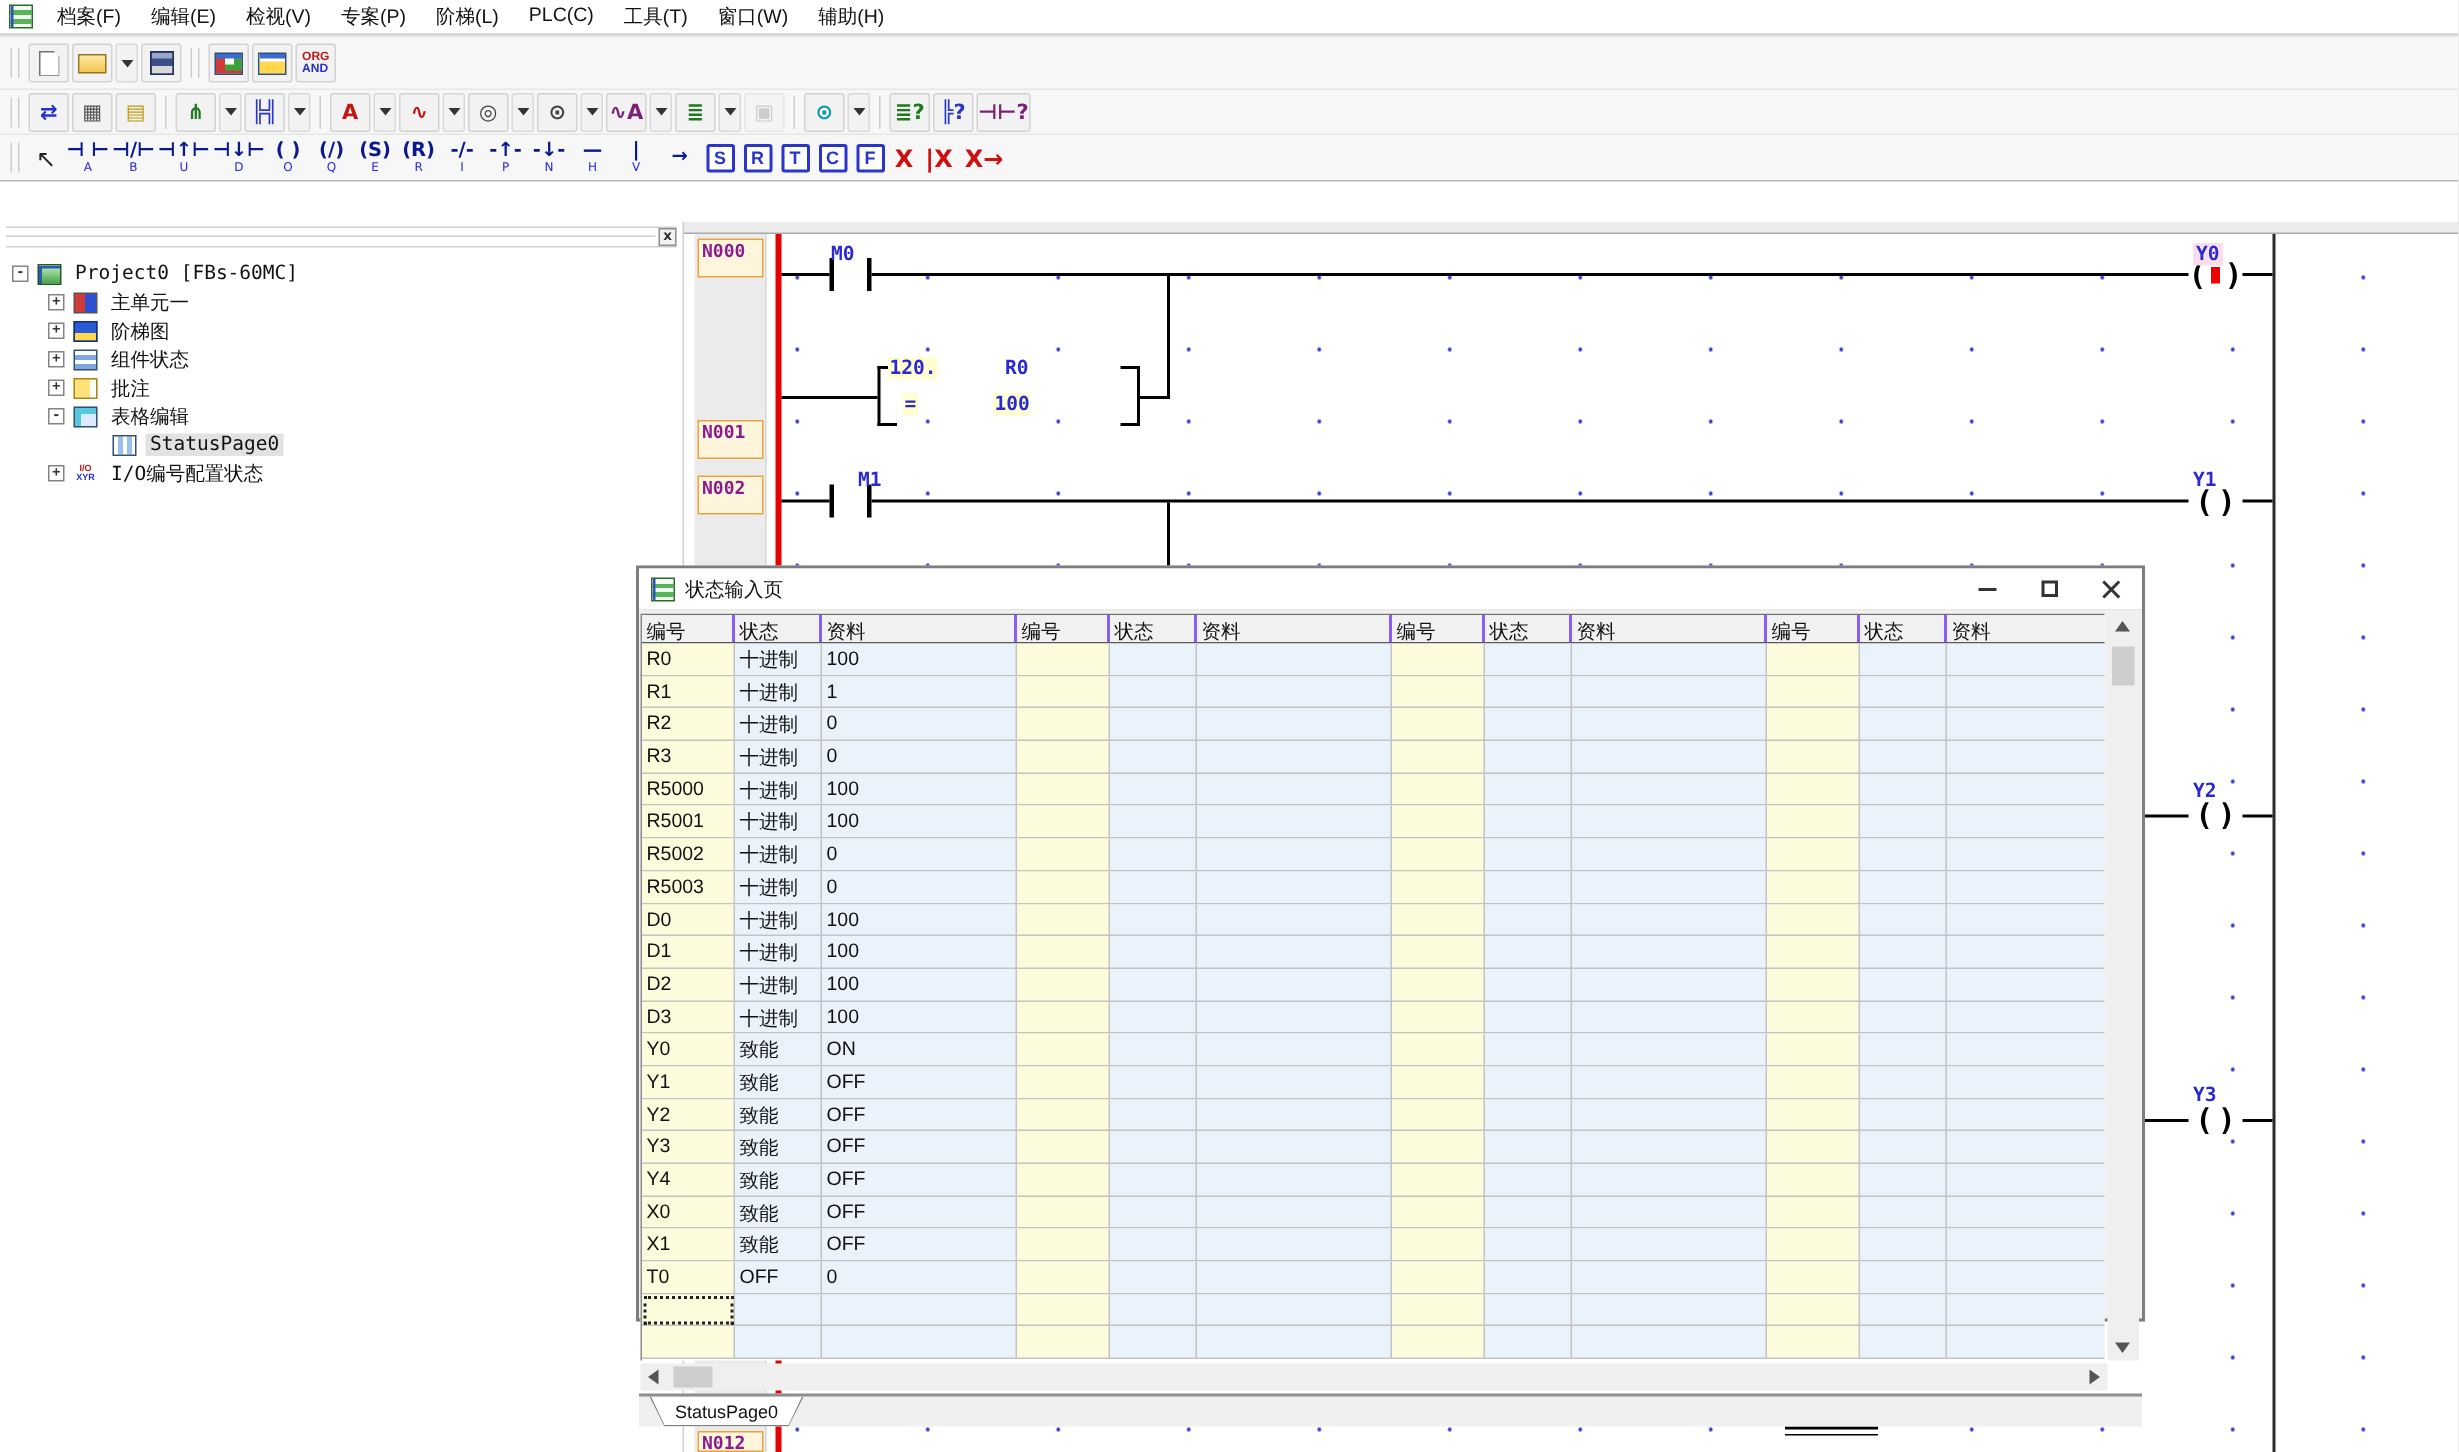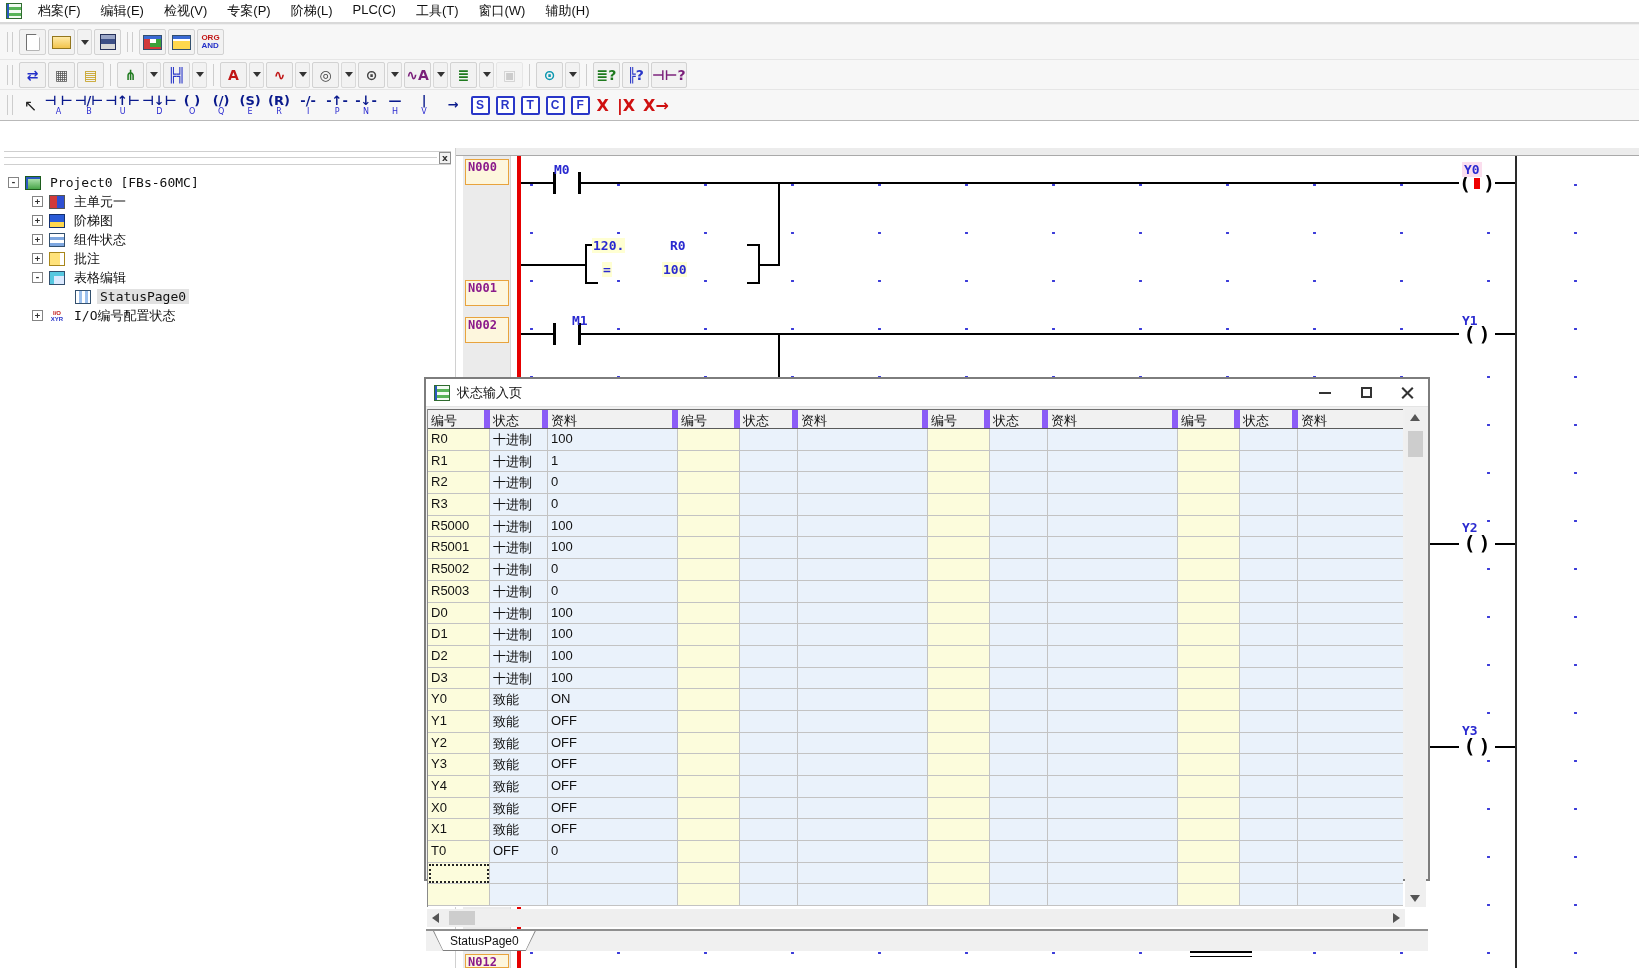--- a/index.html
+++ b/index.html
@@ -115,21 +115,21 @@
 .dlg-title .ttl{flex:1}
 .wbtn{width:34px;height:24px;display:flex;align-items:center;justify-content:center;position:relative}
 .g-min{width:12px;height:2px;background:#333}
 .g-max{width:11px;height:11px;border:2px solid #333}
 .g-close{position:relative;width:13px;height:13px}
 .g-close::before,.g-close::after{content:"";position:absolute;left:-1px;top:5.5px;width:15px;height:2px;background:#333}
 .g-close::before{transform:rotate(45deg)}.g-close::after{transform:rotate(-45deg)}
 
 .grid{position:absolute;left:1px;top:30px;width:976px;height:498px;overflow:hidden;background:#fff;border-left:1px solid #8a8a8a}
 .ghead{display:flex;height:20px;background:#f1f1f1;border-top:1px solid #6f6f6f;border-bottom:1px solid #5a5a5a;width:1000px}
-.gh{flex:none;font-size:13px;padding:2px 0 0 3px;border-right:6px solid #8b5cf6;overflow:hidden;white-space:nowrap}
+.gh{flex:none;font-size:13px;padding:2px 0 0 3px;border-right:2px solid #8b5cf6;overflow:hidden;white-space:nowrap}
 .gbody{width:1000px}
 .grow{display:flex;height:21.7px}
 .gc{flex:none;border-right:1px solid #c3c3c3;border-bottom:1px solid #c3c3c3;font-size:13px;
   padding:2px 0 0 3px;overflow:hidden;white-space:nowrap}
 .gc.y{background:#fcfcdc}.gc.b{background:#eaf2fb}
 .gc.focus{outline:2px dotted #222;outline-offset:-3px}
 .w0{width:62px}.w1{width:58px}.w2{width:130px}
 
 .vscroll{position:absolute;left:979px;top:30px;width:21px;height:498px;background:#efefef}
 .hscroll{position:absolute;left:1px;top:530px;width:978px;height:18px;background:#efefef}

